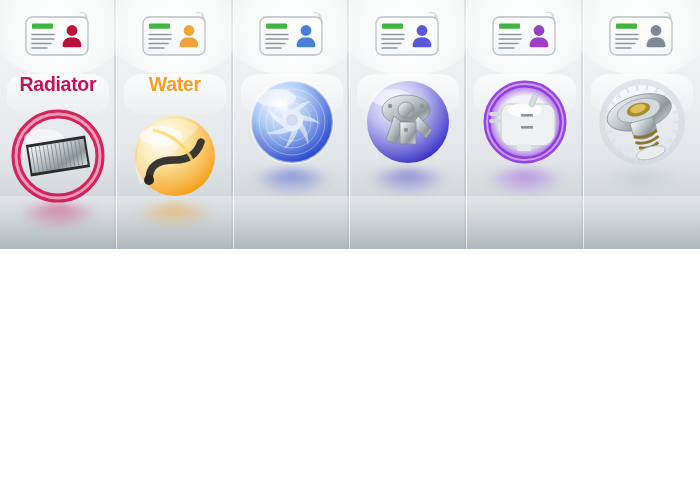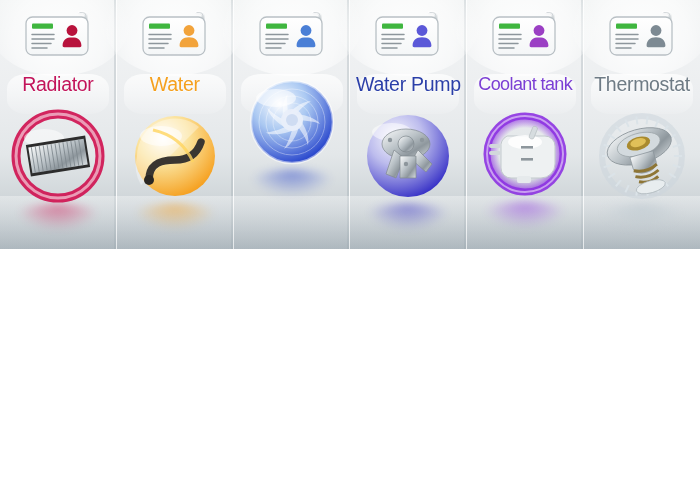--- a/index.html
+++ b/index.html
@@ -45,21 +45,21 @@
     pointer-events:none;
   }
 
   
   .badge { position:relative; z-index:3; margin-top:9px; width:78px; height:52px; }
   .badge svg{ display:block; width:78px; height:52px; }
 
   
   .plabel {
     position:relative; z-index:4; margin-top:14px;
-    font-size:19.5px; font-weight:normal; letter-spacing:-.3px;
+    font-size:19.5px; font-weight:bold; letter-spacing:-.3px;
     white-space:nowrap; line-height:1;
     text-shadow:0 1px 1px rgba(255,255,255,.85);
   }
   .plabel.sm { font-size:18px; letter-spacing:-.6px; }
 
   
   .art { position:relative; z-index:2; margin-top:9px; width:104px; height:104px; }
   .art svg{ display:block; width:104px; height:104px; }
   .reflect {
     position:relative; z-index:1; margin-top:-4px; width:86px; height:26px;
@@ -309,21 +309,20 @@
       <line x1="13" y1="30" x2="35" y2="30"></line>
       <line x1="13" y1="34.5" x2="32" y2="34.5"></line>
       <line x1="13" y1="39" x2="28" y2="39"></line>
     </g>
     <g fill="#5b58d8">
       <circle cx="53" cy="21.5" r="5.4"></circle>
       <path d="M53 28.2c-6 0-9.4 3.2-9.4 8.4 0 1.1 .5 1.6 1.6 1.6h15.6c1.1 0 1.6-.5 1.6-1.6 0-5.2-3.4-8.4-9.4-8.4z"></path>
     </g>
   </svg>
         </div>
-        <div class="plabel" style="color:#2b3fa8">Water Pump</div>
         <div class="art">
           <svg viewBox="0 0 104 104">
             <defs>
     <radialGradient id="g_water-pump-image" cx="35%" cy="28%" r="78%">
       <stop offset="0" stop-color="#ffffff" stop-opacity=".95"></stop>
       <stop offset="42%" stop-color="#b7b6ee" stop-opacity=".85"></stop>
       <stop offset="100%" stop-color="#2a23c4" stop-opacity=".95"></stop>
     </radialGradient>
     <radialGradient id="gl_water-pump-image" cx="50%" cy="50%" r="50%">
       <stop offset="62%" stop-color="#2a23c4" stop-opacity="0"></stop>
@@ -378,21 +377,20 @@
       <line x1="13" y1="30" x2="35" y2="30"></line>
       <line x1="13" y1="34.5" x2="32" y2="34.5"></line>
       <line x1="13" y1="39" x2="28" y2="39"></line>
     </g>
     <g fill="#9b3fc4">
       <circle cx="53" cy="21.5" r="5.4"></circle>
       <path d="M53 28.2c-6 0-9.4 3.2-9.4 8.4 0 1.1 .5 1.6 1.6 1.6h15.6c1.1 0 1.6-.5 1.6-1.6 0-5.2-3.4-8.4-9.4-8.4z"></path>
     </g>
   </svg>
         </div>
-        <div class="plabel sm" style="color:#7b3fd4">Coolant tank</div>
         <div class="art">
           <svg viewBox="0 0 104 104">
             <defs>
     <radialGradient id="g_coolant-tank-image" cx="35%" cy="28%" r="78%">
       <stop offset="0" stop-color="#ffffff" stop-opacity=".95"></stop>
       <stop offset="42%" stop-color="#dcc0f5" stop-opacity=".85"></stop>
       <stop offset="100%" stop-color="#8a2be2" stop-opacity=".95"></stop>
     </radialGradient>
     <radialGradient id="gl_coolant-tank-image" cx="50%" cy="50%" r="50%">
       <stop offset="62%" stop-color="#8a2be2" stop-opacity="0"></stop>
@@ -448,21 +446,20 @@
       <line x1="13" y1="30" x2="35" y2="30"></line>
       <line x1="13" y1="34.5" x2="32" y2="34.5"></line>
       <line x1="13" y1="39" x2="28" y2="39"></line>
     </g>
     <g fill="#7d8a93">
       <circle cx="53" cy="21.5" r="5.4"></circle>
       <path d="M53 28.2c-6 0-9.4 3.2-9.4 8.4 0 1.1 .5 1.6 1.6 1.6h15.6c1.1 0 1.6-.5 1.6-1.6 0-5.2-3.4-8.4-9.4-8.4z"></path>
     </g>
   </svg>
         </div>
-        <div class="plabel" style="color:#6e7b85">Thermostat</div>
         <div class="art">
           <svg viewBox="0 0 104 104">
             <defs>
     <radialGradient id="g_thermostat-image" cx="35%" cy="28%" r="78%">
       <stop offset="0" stop-color="#ffffff" stop-opacity=".95"></stop>
       <stop offset="42%" stop-color="#e4ebef" stop-opacity=".85"></stop>
       <stop offset="100%" stop-color="#b4c2cb" stop-opacity=".95"></stop>
     </radialGradient>
     <radialGradient id="gl_thermostat-image" cx="50%" cy="50%" r="50%">
       <stop offset="62%" stop-color="#b4c2cb" stop-opacity="0"></stop>

